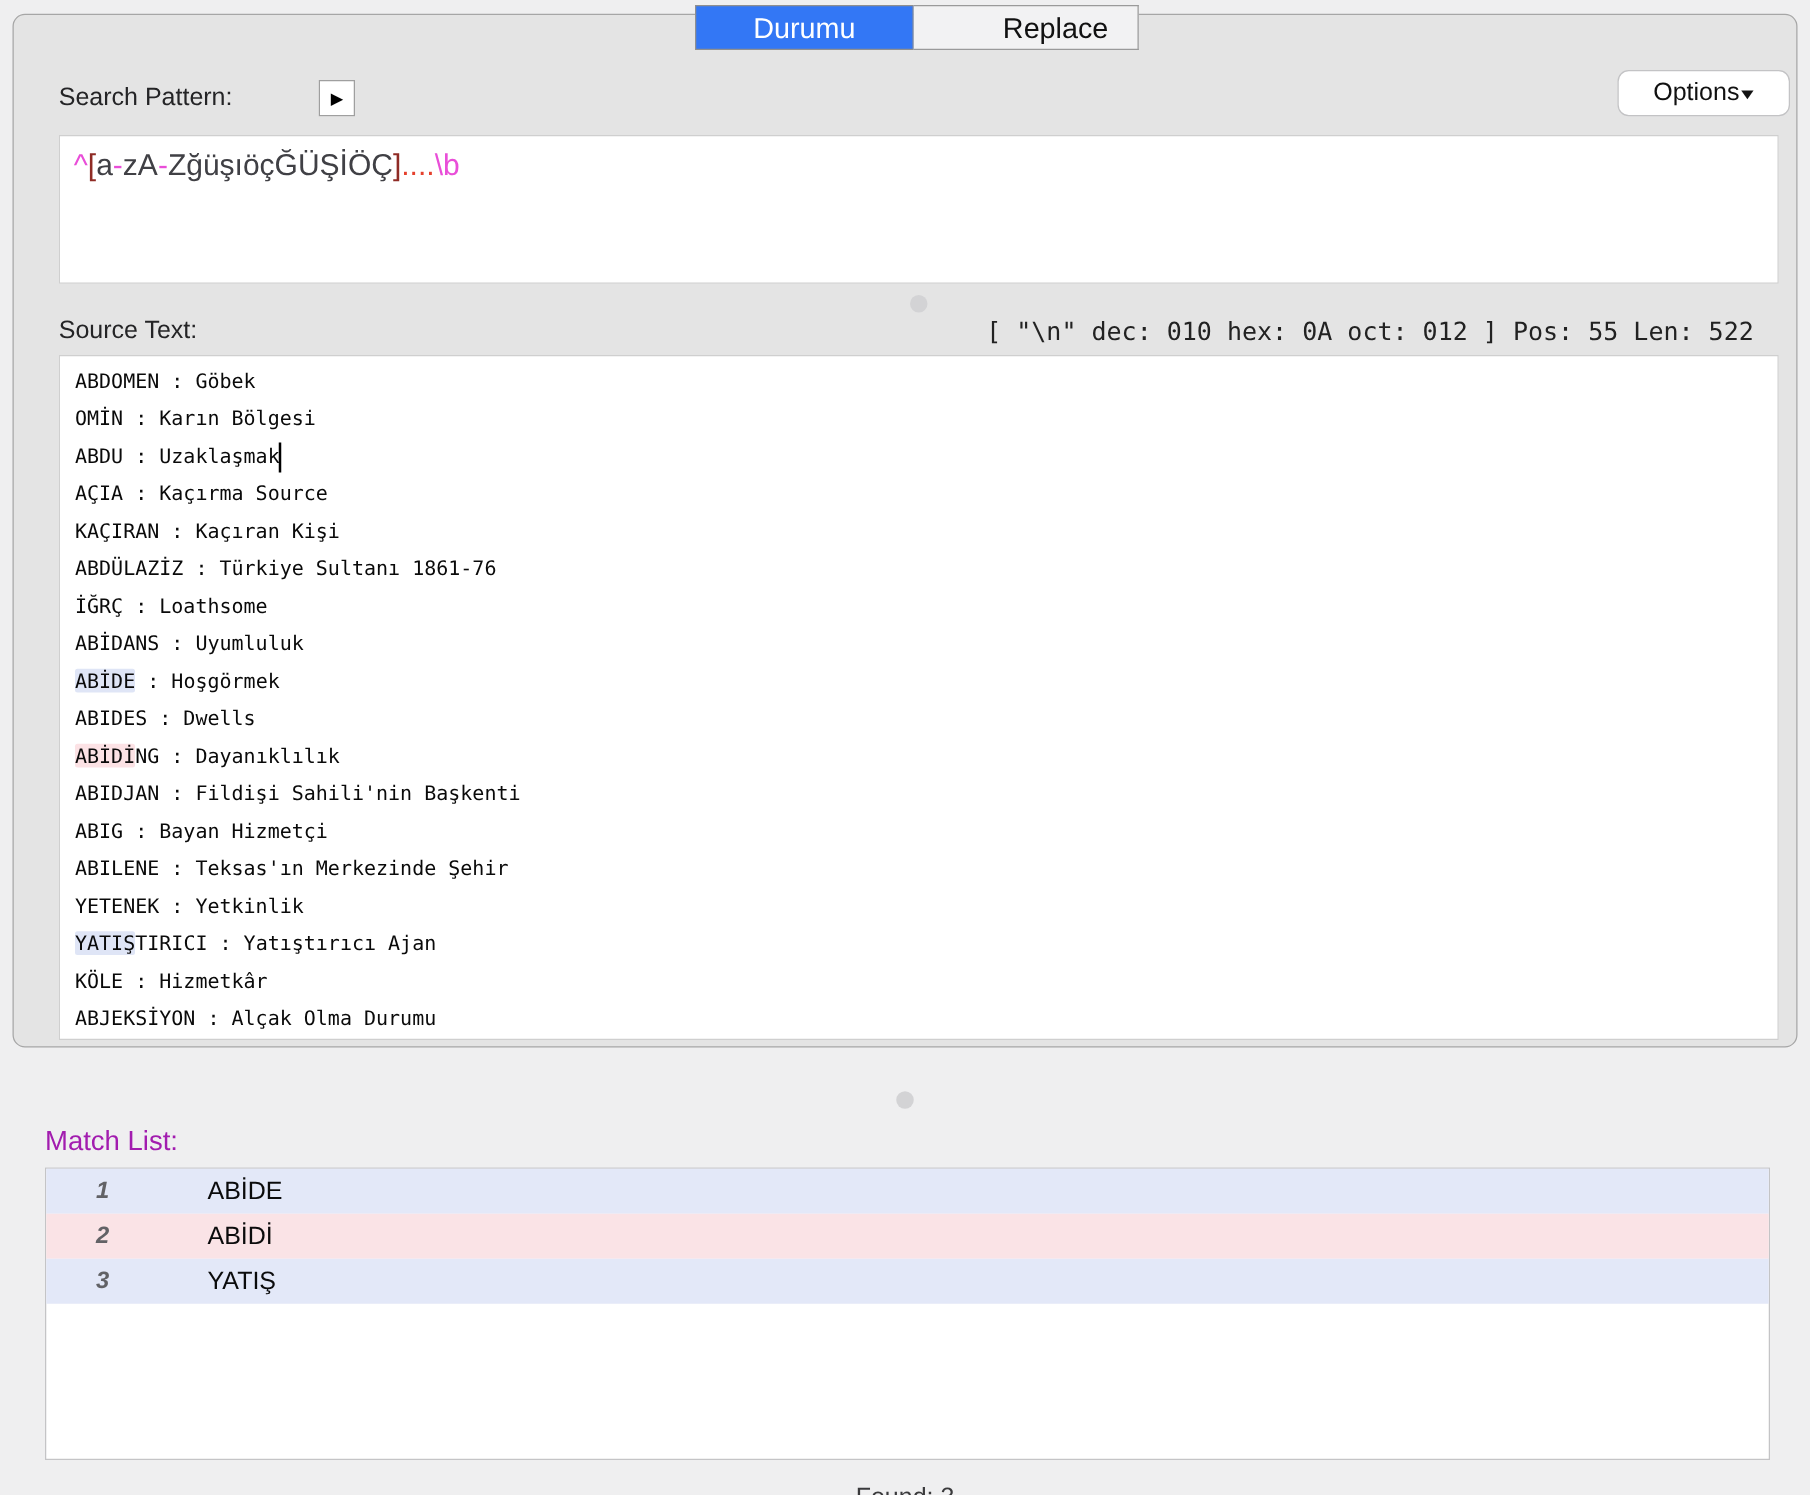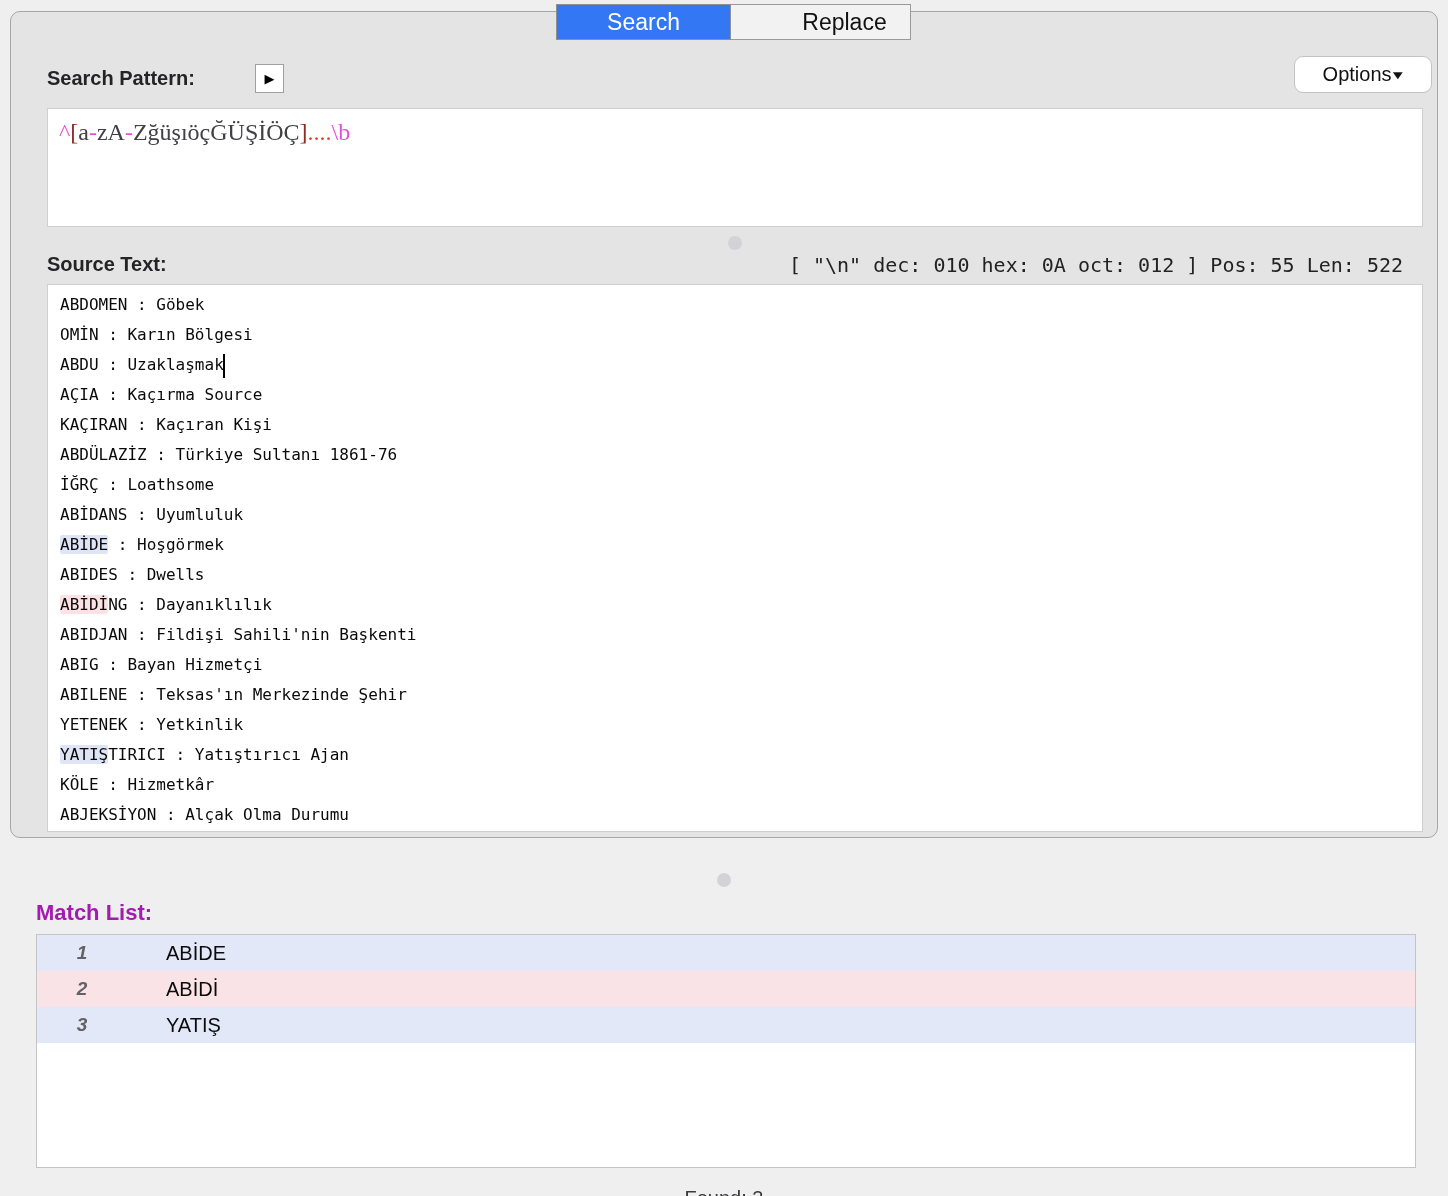--- a/index.html
+++ b/index.html
@@ -23,21 +23,21 @@
   .tabbar { position:absolute; left:545px; top:-8px; height:36px; display:flex; z-index:5; }
   .tab {
     height:36px; display:flex; align-items:flex-end; justify-content:center;
     font-size:23px; padding-bottom:3px; cursor:default;
     border:1px solid #9a9a9a;
   }
   .tab.sel { width:175px; background:#3377f5; color:#ffffff; border-color:#8f8f8f; }
   .tab.unsel { width:180px; background:#f2f2f3; color:#111; border-left:none;padding-left:48px; }
 
   
-  .panel-label { position:absolute; font-size:20px; color:#242426;font-weight:bold; }
+  .panel-label { position:absolute; font-size:20px; color:#242426; }
   #lbl-pattern { left:36px; top:55px; }
   #lbl-source { left:36px; top:241px; }
 
   
   .disclosure {
     position:absolute; left:244px; top:52px; width:29px; height:29px;
     background:#fff; border:1px solid #9f9f9f;
     display:flex; align-items:center; justify-content:center;
   }
   .disclosure .tri { font-size:13px; color:#000; line-height:1; }
@@ -48,21 +48,21 @@
     background:#ffffff; border:1px solid #c3c3c5; border-radius:9px;
     display:flex; align-items:center; justify-content:center;
     padding:0 16px; font-size:20px; color:#111; cursor:default;
   }
   .options-btn .chev { font-size:12px; color:#111; transform:scaleX(1.4); }
 
   
   .pattern-field {
     position:absolute; left:36px; top:96px; width:1376px; height:119px;
     background:#ffffff; border:1px solid #cfcfcf;
-    font-family:Liberation Serif, serif; font-size:24px;
+    font-family:Liberation Sans, sans-serif; font-size:24px;
     padding:10px 11px; white-space:pre;
   }
 
   
   .dot { position:absolute; width:14px; height:14px; border-radius:50%; background:#d3d3d5; }
   #dot-top { left:717px; top:224px; }
   #dot-bottom { left:717px; top:873px; }
 
   
   .status-line {
@@ -104,21 +104,21 @@
     position:absolute; left:0; top:1187px; width:1448px;
     text-align:center; font-size:20px; color:#3a3a3c;
   }
 </style>
 </head>
 <body>
 
 <div class="group-box">
 
   <div class="tabbar">
-    <div class="tab sel">Search</div>
+    <div class="tab sel">Durumu</div>
     <div class="tab unsel">Replace</div>
   </div>
 
   <div class="panel-label" id="lbl-pattern">Search Pattern:</div>
 
   <div class="disclosure">
     <span class="tri">▶</span>
   </div>
 
   <div class="options-btn">

